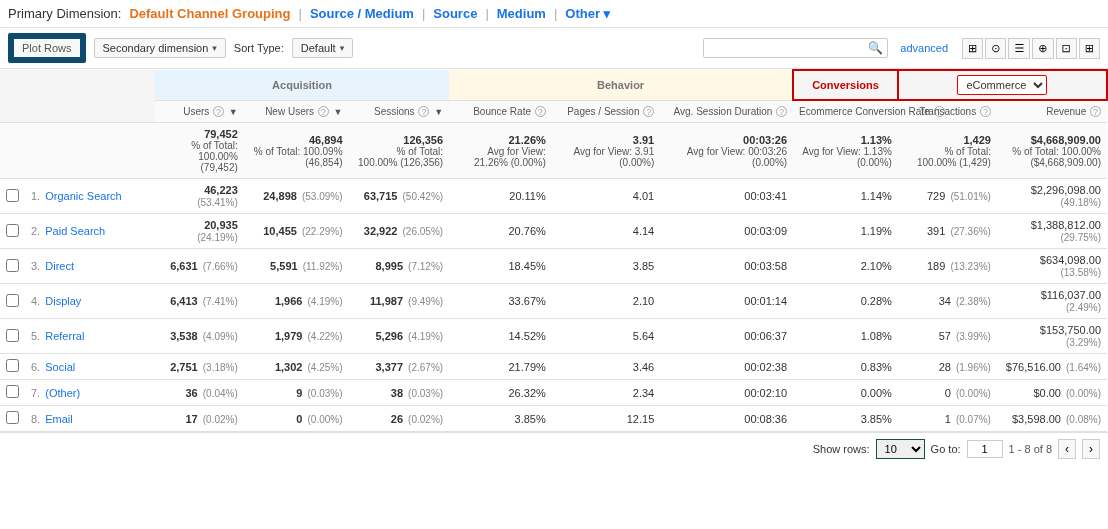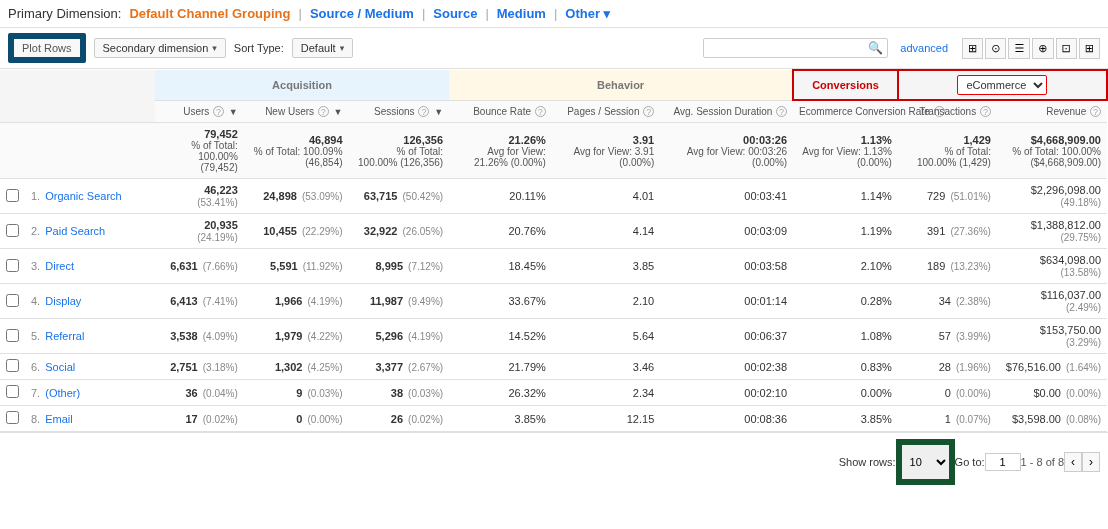--- a/index.html
+++ b/index.html
@@ -54,23 +54,23 @@
     .pct { color: #888; font-size: 10px; margin-left: 2px; }
     .row-num { color: #888; margin-right: 2px; }
 
     .checkbox-col { width: 20px; text-align: center; }
     input[type="checkbox"] { cursor: pointer; }
 
     .conv-select { border: 1px solid #e00; border-radius: 2px; background: #fff; padding: 2px 4px; font-size: 11px; cursor: pointer; color: #333; }
 
     .footer-bar {
       display: flex; align-items: center; justify-content: flex-end; padding: 6px 8px;
-      border-top: 1px solid #e0e0e0; font-size: 11px;
-    }
-    .footer-select { border: 6px solid #14532d; font-size: 11px; padding: 10px 4px; cursor: pointer; }
+      border-top: 1px solid #e0e0e0; gap: 6px; font-size: 11px;
+    }
+    .footer-select { border: 1px solid #14532d; font-size: 11px; padding: 2px 4px; cursor: pointer; }
     .footer-input { border: 1px solid #ccc; font-size: 11px; width: 36px; text-align: center; padding: 2px; }
     .page-btn { border: 1px solid #ccc; background: #f8f8f8; padding: 2px 6px; cursor: pointer; font-size: 12px; }
     .page-range { color: #555; }
 
     .conversions-header-cell {
       border: 2px solid #cc0000 !important;
       color: #cc0000;
       font-weight: bold;
     }
     .ecommerce-dropdown-cell {

